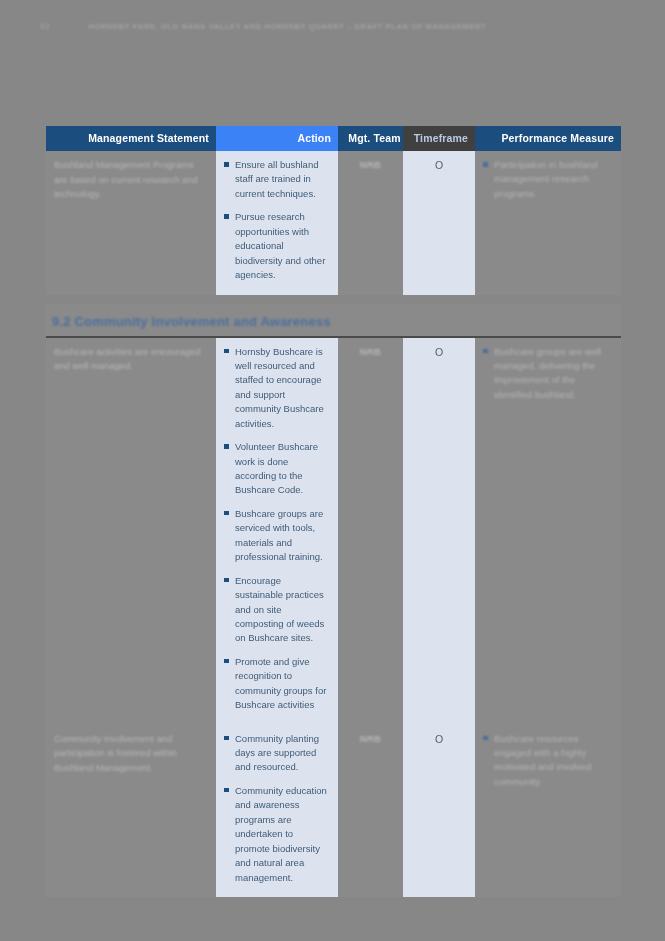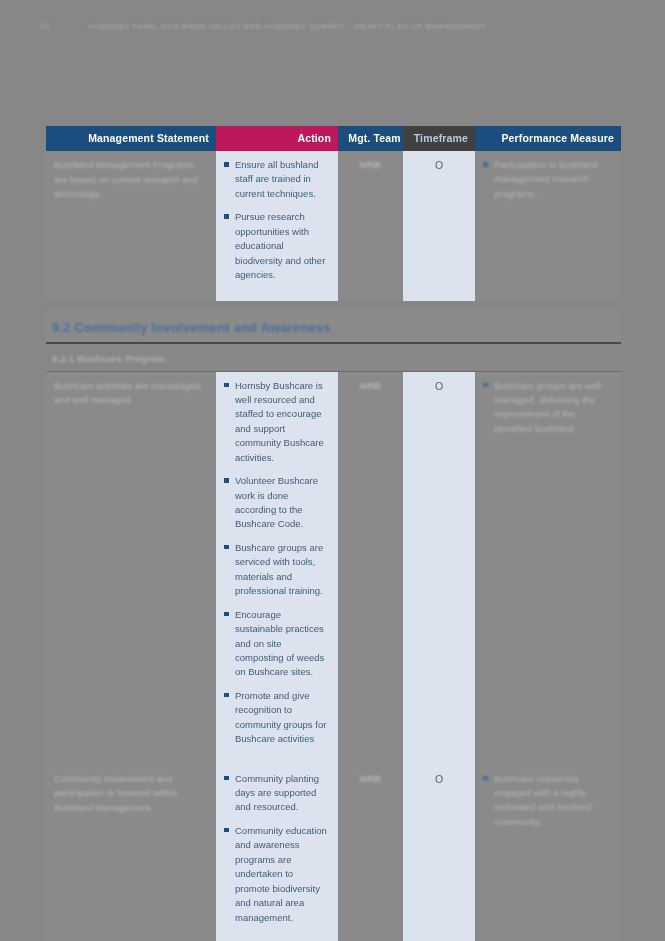--- a/index.html
+++ b/index.html
@@ -66,21 +66,21 @@
     padding: 6px 7px 7px 7px;
     text-align: right;
     vertical-align: middle;
     font-size: 10.5px;
     font-weight: bold;
     color: #ffffff;
     letter-spacing: .15px;
     border: none;
   }
   th.h-dark { background: #1b4d7e; }
-  th.h-mid  { background: #be185d; padding-left: 44px; }
+  th.h-mid  { background: #3b82f6; padding-left: 44px; }
   th.h-time { background: #404040; color: #b9cbe2; }
   th.h-team { text-align: center; padding-left: 10px; padding-right: 2px; }
 
   
   td.section-band {
     background: #8a8a8a;
     padding: 8px 6px 6px 6px;
     border-bottom: 2px solid #4a4a4a;
   }
   .section-band-text {
@@ -109,21 +109,21 @@
   td.spacer {
     background: #878787;
     height: 9px;
     padding: 0;
     border: none;
   }
 
   
   td.cell {
     vertical-align: top;
-    padding: 7px 8px 18px 8px;
+    padding: 7px 8px 12px 8px;
     font-size: 9.6px;
     line-height: 1.5;
     border: none;
   }
   td.bg-gray  { background: #8a8a8a; }
   td.bg-light { background: #dce3ee; }
 
   
   .blurred {
     filter: blur(1.1px);
@@ -239,25 +239,20 @@
       <tr>
         <td class="spacer" colspan="5"></td>
       </tr>
 
       <tr>
         <td class="section-band" colspan="5">
           <span class="section-band-text">9.2  Community Involvement and Awareness</span>
         </td>
       </tr>
 
-      <tr>
-        <td class="subhead" colspan="5">
-          <span class="subhead-text">9.2.1  Bushcare Program</span>
-        </td>
-      </tr>
 
       <tr>
         <td class="cell bg-gray">
           <div class="blurred stmt">Bushcare activities are encouraged and well managed.</div>
         </td>
         <td class="cell bg-light">
           <ul class="bullets">
             <li>Hornsby Bushcare is well resourced and staffed to encourage and support community Bushcare activities.</li>
             <li>Volunteer Bushcare work is done according to the Bushcare Code.</li>
             <li>Bushcare groups are serviced with tools, materials and professional training.</li>

